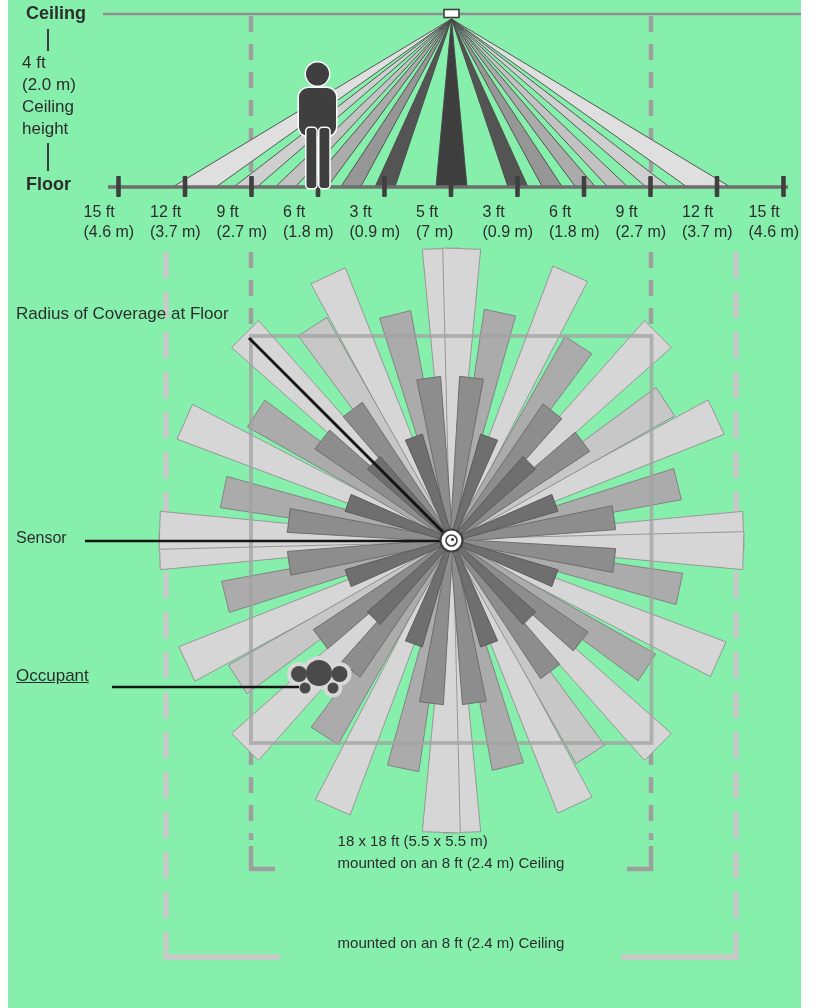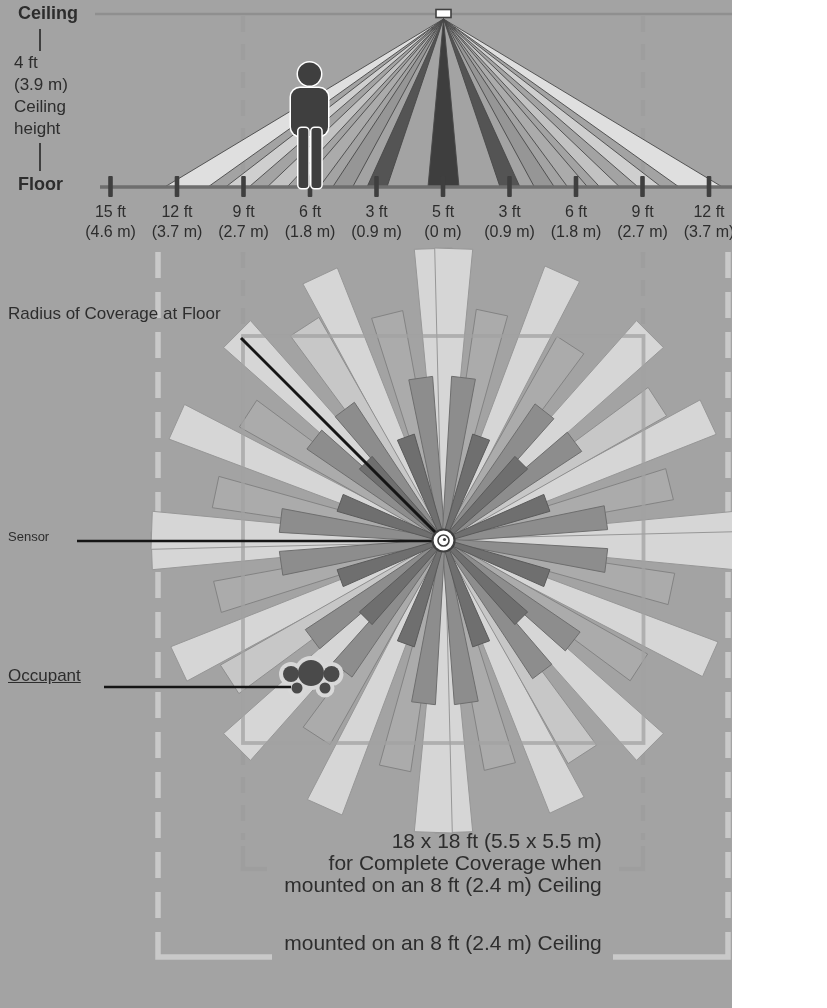--- a/index.html
+++ b/index.html
@@ -1,32 +1,32 @@
 <!DOCTYPE html>
 <html><head>
 <meta charset="utf-8">
 <style>
   html,body{margin:0;padding:0;background:#ffffff;}
   #stage{
-    position:relative;width:732px;height:1008px;background:#a3a3a3;overflow:hidden;
-    font-family:"Liberation Sans","DejaVu Sans",sans-serif;color:#2d2d2d;
+    position:relative;width:793px;height:1008px;background:#86efac;overflow:hidden;
+    font-family:"Liberation Sans","DejaVu Sans",sans-serif;color:#2d2d2d;margin-left:8px;
   }
   #gfx{position:absolute;left:0;top:0;}
   .lbl{position:absolute;white-space:nowrap;}
   .bold{font-weight:bold;}
   .ceiling-label{left:18px;top:3px;font-size:18px;}
   .floor-label{left:18px;top:174px;font-size:18px;}
   .height-block{left:14px;top:52px;font-size:17px;line-height:22px;}
   .radius-label{left:8px;top:304px;font-size:17px;}
-  .sensor-label{left:8px;top:529px;font-size:13px;text-align:right;}
+  .sensor-label{left:8px;top:529px;font-size:16px;text-align:right;}
   .occupant-label{left:8px;top:666px;font-size:17px;text-decoration:underline;}
   .ruler-label{position:absolute;top:202px;width:70px;margin-left:-35px;
-    text-align:center;font-size:16px;line-height:20px;color:#2d2d2d;}
+    text-align:left;font-size:16px;line-height:20px;color:#2d2d2d;}
   .caption{position:absolute;left:443px;transform:translateX(-50%);
-    text-align:right;font-size:21px;line-height:22px;color:#2d2d2d;white-space:nowrap;}
+    text-align:left;font-size:15px;line-height:22px;color:#2d2d2d;white-space:nowrap;}
   .caption-room{top:830px;}
   .caption-radius{top:932px;}
 </style>
 </head>
 <body>
 
 <div id="stage">
 
   <svg id="gfx" width="827" height="1008" viewBox="0 0 827 1008">
       <line x1="243" y1="16" x2="243" y2="185" stroke="#9e9e9e" stroke-width="4.5" stroke-dasharray="16 12"></line>
@@ -164,21 +164,21 @@
       <line x1="104" y1="687" x2="291" y2="687" stroke="#151515" stroke-width="2.6"></line>
       <circle cx="443.5" cy="540.5" r="11" fill="#ffffff" stroke="#3f3f3f" stroke-width="2.2"></circle>
       <circle cx="443.5" cy="540.5" r="5.5" fill="#ffffff" stroke="#3f3f3f" stroke-width="1.6"></circle>
       <circle cx="444.5" cy="539.5" r="1.6" fill="#3f3f3f"></circle>
     </svg>
 
   <div class="lbl bold ceiling-label">Ceiling</div>
 
   <div class="lbl height-block">
     <div>4 ft</div>
-    <div>(3.9 m)</div>
+    <div>(2.0 m)</div>
     <div>Ceiling</div>
     <div>height</div>
   </div>
 
   <div class="lbl bold floor-label">Floor</div>
 
   <div id="ruler">
       <div class="ruler-label" style="left: 110.5px;">
         <div>15 ft</div>
         <div>(4.6 m)</div>
@@ -194,21 +194,21 @@
       <div class="ruler-label" style="left: 310px;">
         <div>6 ft</div>
         <div>(1.8 m)</div>
       </div>
       <div class="ruler-label" style="left: 376.5px;">
         <div>3 ft</div>
         <div>(0.9 m)</div>
       </div>
       <div class="ruler-label" style="left: 443px;">
         <div>5 ft</div>
-        <div>(0 m)</div>
+        <div>(7 m)</div>
       </div>
       <div class="ruler-label" style="left: 509.5px;">
         <div>3 ft</div>
         <div>(0.9 m)</div>
       </div>
       <div class="ruler-label" style="left: 576px;">
         <div>6 ft</div>
         <div>(1.8 m)</div>
       </div>
       <div class="ruler-label" style="left: 642.5px;">
@@ -224,21 +224,20 @@
         <div>(4.6 m)</div>
       </div>
     </div>
 
   <div class="lbl radius-label">Radius of Coverage at Floor</div>
   <div class="lbl sensor-label">Sensor</div>
   <div class="lbl occupant-label">Occupant</div>
 
   <div class="caption caption-room">
     <div>18 x 18 ft (5.5 x 5.5 m)</div>
-    <div>for Complete Coverage when</div>
     <div>mounted on an 8 ft (2.4 m) Ceiling</div>
   </div>
 
   <div class="caption caption-radius">
     <div>mounted on an 8 ft (2.4 m) Ceiling</div>
   </div>
 
 </div>
 
 </body></html>

